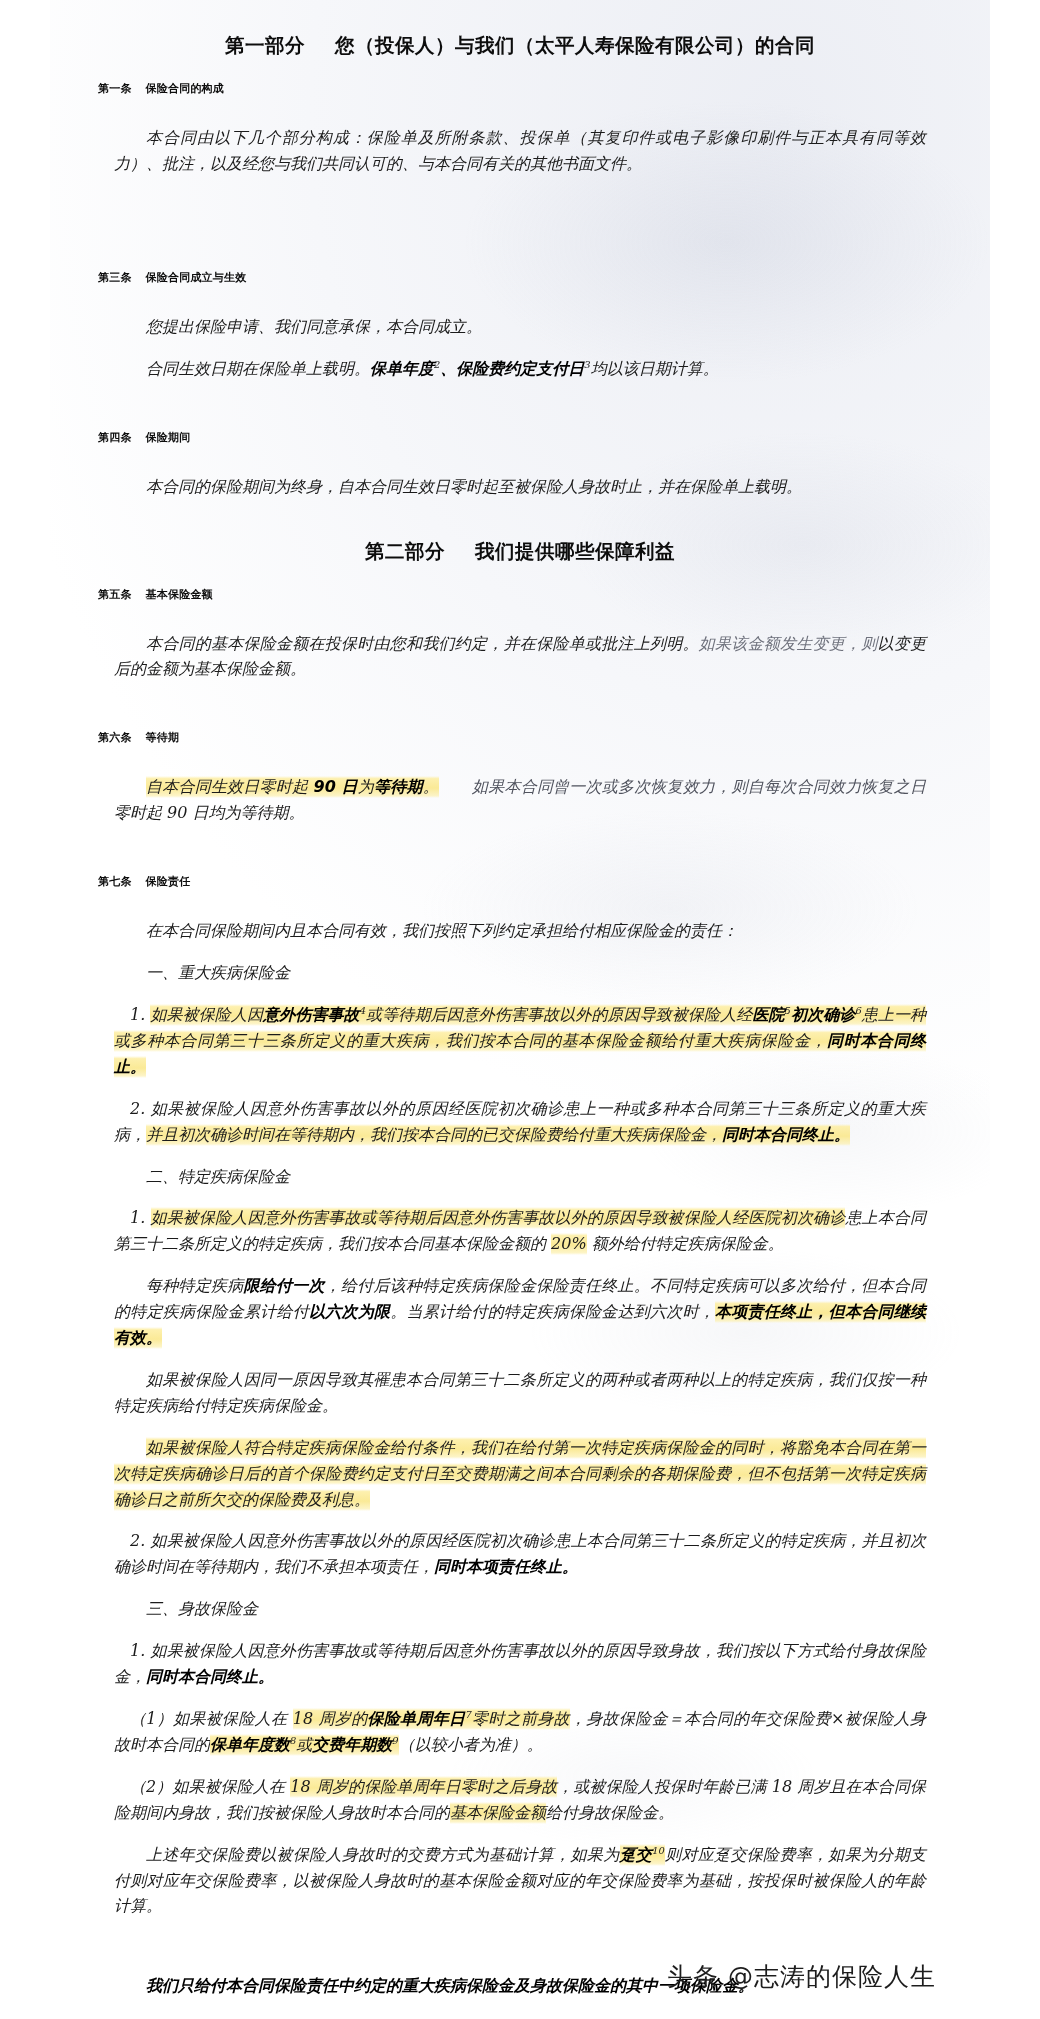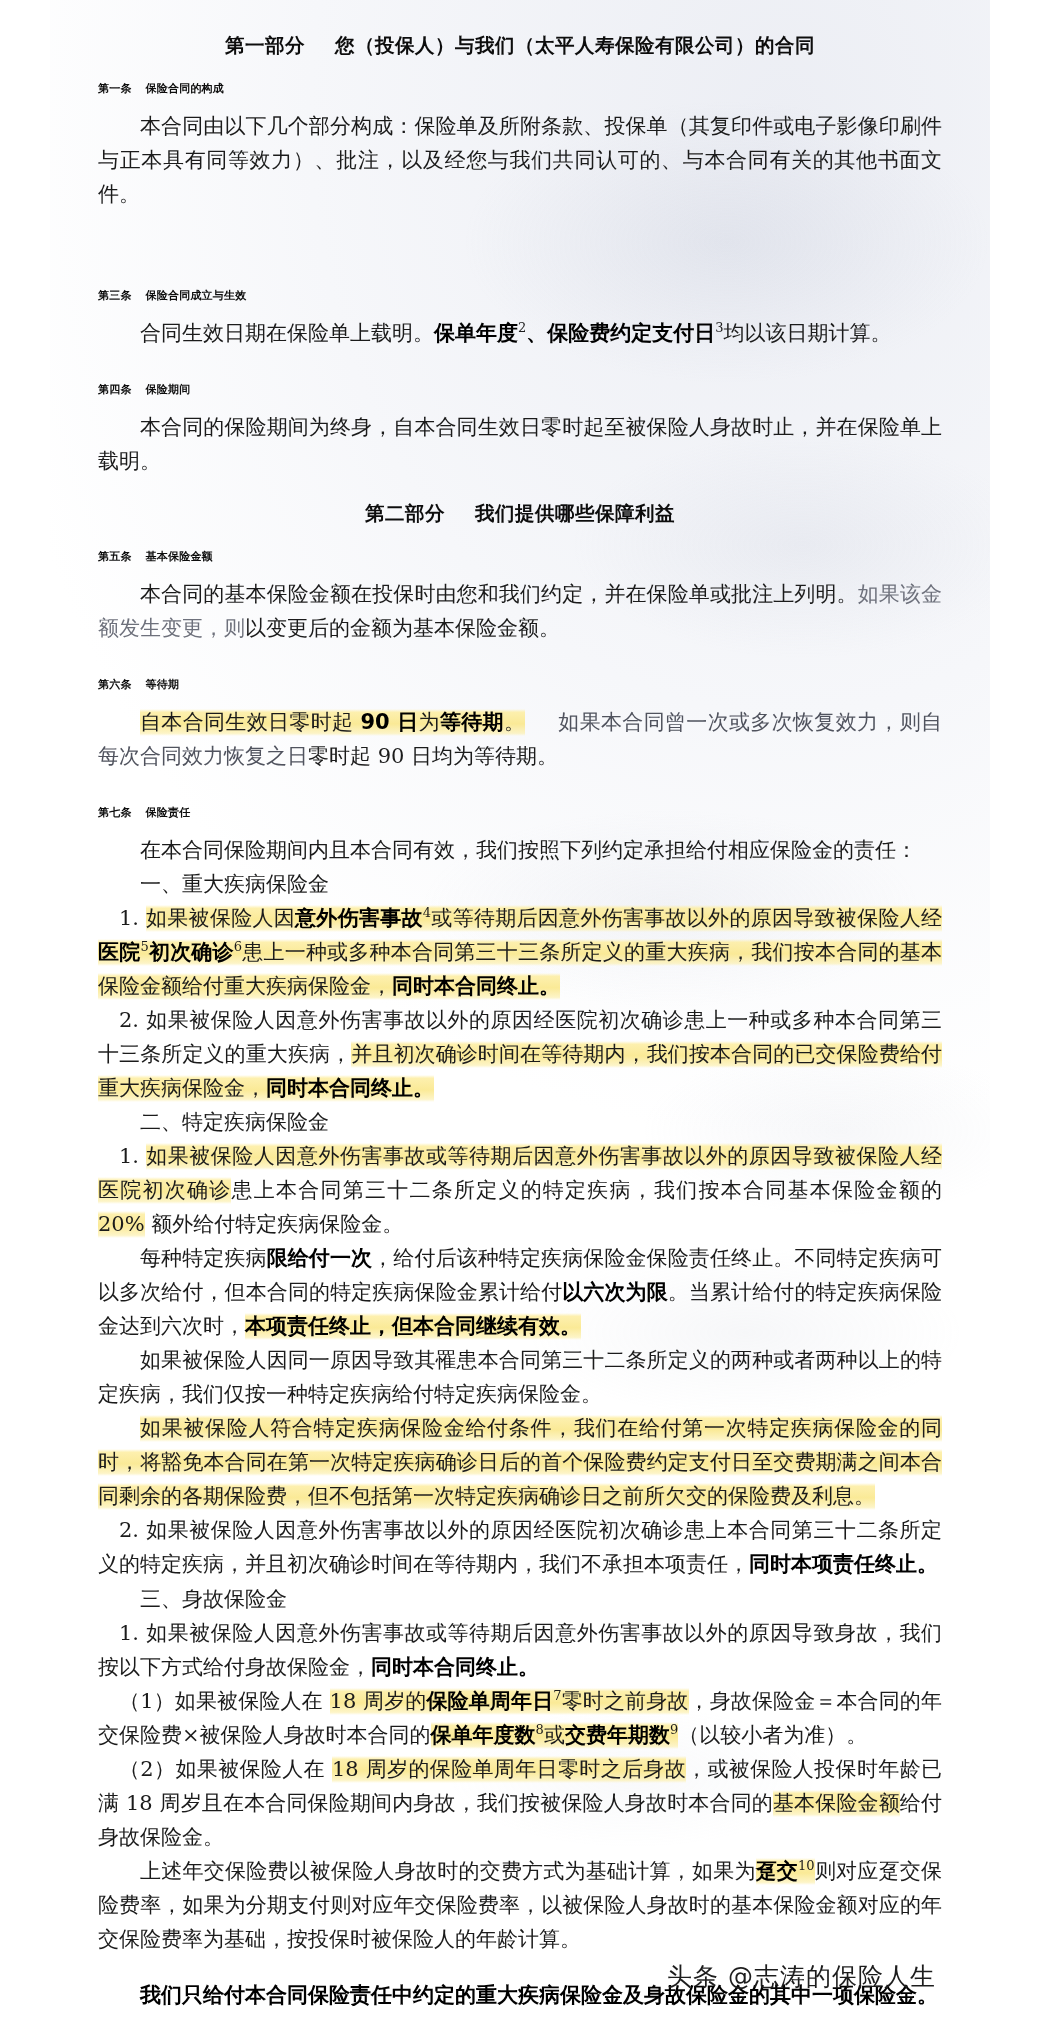--- a/index.html
+++ b/index.html
@@ -55,26 +55,27 @@
   .clause-head {
     font-weight: bold;
     font-size: 11px;
     font-family: "DejaVu Sans", "Liberation Sans", sans-serif;
     color: #0d0d0d;
     letter-spacing: .2px;
   }
   .clause-head .gap { display: inline-block; width: 14px; }
 
   p.body {
-    font-size: 21px;
+    font-size: 16px;
     line-height: 1.62;
-    margin: 0;
+    margin: 16px;
     text-align: justify;
     text-justify: inter-ideograph;
     color: #1b1b1b;
+    font-style: italic;
   }
   p.ind { text-indent: 2em; }
   p.ind1 { text-indent: 1em; }
 
   b, .b {
     font-family: "DejaVu Sans", "Liberation Sans", sans-serif;
     font-weight: bold;
     color: #000;
   }
   sup {
@@ -138,20 +139,21 @@
     <div class="sp-l"></div>
 
     <div class="sp-s"></div>
 
     <div class="sp-l"></div>
 
     <div class="clause-head">
       <span>第三条</span><span class="gap"></span><span>保险合同成立与生效</span>
     </div>
     <div class="sp-s"></div>
+    <p class="body ind">您提出保险申请、我们同意承保，本合同成立。</p>
     <p class="body ind">合同生效日期在保险单上载明。<b>保单年度</b><sup>2</sup><b>、保险费约定支付日</b><sup>3</sup>均以该日期计算。</p>
 
     <div class="sp-l"></div>
 
     <div class="clause-head">
       <span>第四条</span><span class="gap"></span><span>保险期间</span>
     </div>
     <div class="sp-s"></div>
     <p class="body ind">本合同的保险期间为终身，自本合同生效日零时起至被保险人身故时止，并在保险单上载明。</p>
 

